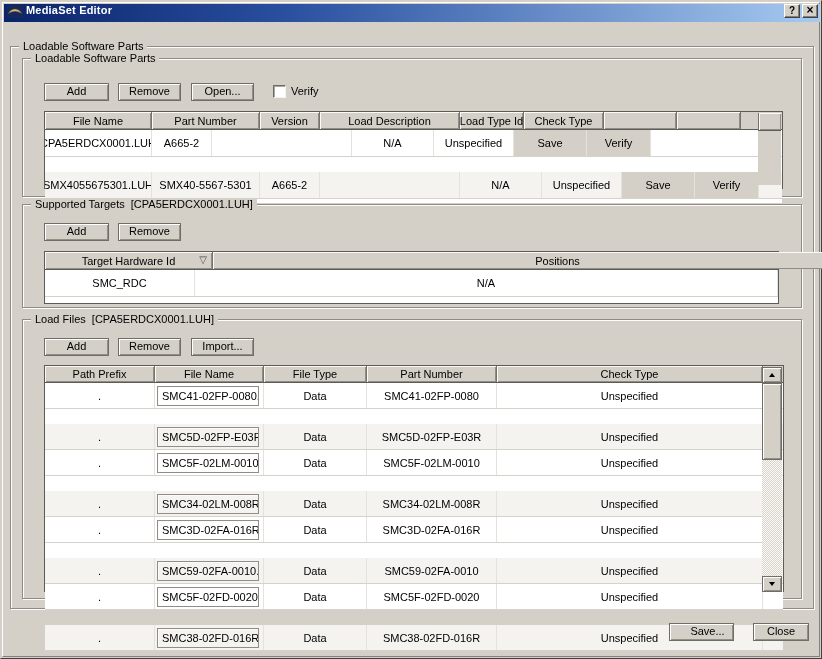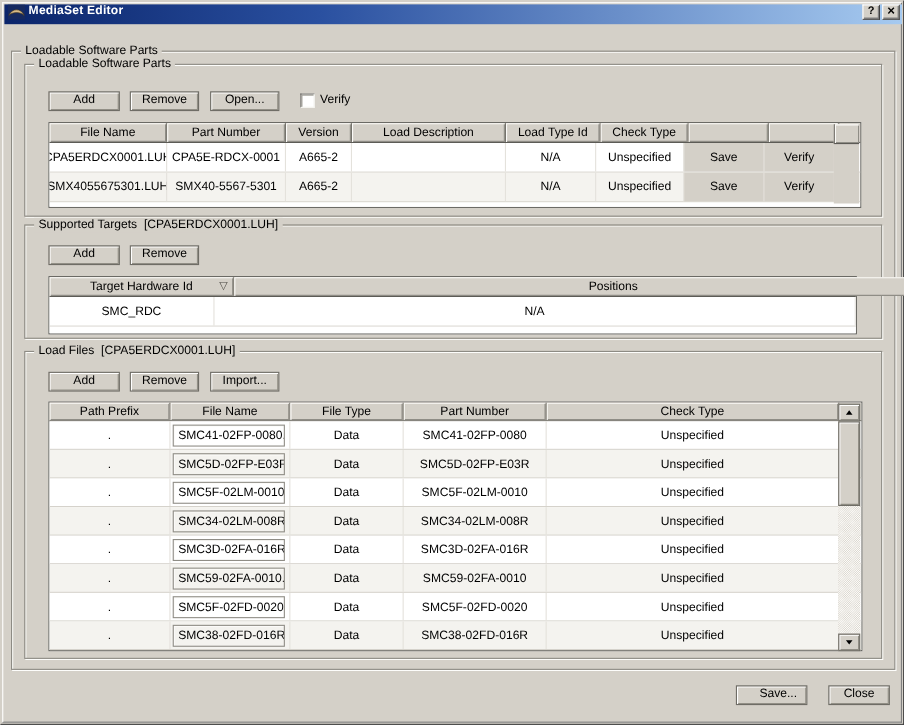--- a/index.html
+++ b/index.html
@@ -52,21 +52,21 @@
   .hrow { display:flex; height:18px; border-bottom:1px solid #5c5b56; background:#d4d0c8; }
   .t3 .hrow { height:17px; }
   .hcell {
     flex:none; position:relative; display:flex; align-items:center; justify-content:center;
     background:#d4d0c8; border-right:1px solid #75736c;
     box-shadow:inset 1px 1px 0 #fbfaf7, inset -1px -1px 0 #8f8d86;
     overflow:hidden; white-space:nowrap;
   }
   .drow { display:flex; height:27px; border-bottom:1px solid #d5d2cb; background:#fff; }
   .t3 .drow { height:26px; }
-  .drow.row-alt { background:#f4f3ef; }
+  .drow.row-alt { background:#f4f3ef;margin-top:15px; }
   .dcell {
     flex:none; display:flex; align-items:center; justify-content:center;
     border-right:1px solid #e4e2dc; overflow:hidden; white-space:nowrap;
   }
   .cell-btn { background:#d4d0c8; }
   .strip { background:#fff; }
   .gutter1 { position:absolute; top:1px; right:1px; width:23px; height:72px; background:#d4d0c8; }
   .corner-cell {
     height:18px; background:#d4d0c8; border-bottom:1px solid #5c5b56; border-left:1px solid #75736c;
     box-shadow:inset 1px 1px 0 #fbfaf7, inset -1px -1px 0 #8f8d86;
@@ -128,28 +128,27 @@
   <div class="btn" style="left:190px; top:82px; width:63px;">Open...</div>
   <div class="checkbox" style="left:272px; top:84px;"></div>
   <span class="checkbox-label" style="left:290px; top:84px;">Verify</span>
 
   <div class="tbl" style="left:43px; top:110px; width:739px; height:78px;">
     <div class="hrow">
       <div class="hcell" style="width:107px">File Name</div>
       <div class="hcell" style="width:108px">Part Number</div>
       <div class="hcell" style="width:60px">Version</div>
       <div class="hcell" style="width:140px">Load Description</div>
-      <div class="hcell" style="width:86px">Load Type Id</div>
+      <div class="hcell" style="width:64px">Load Type Id</div>
       <div class="hcell" style="width:80px">Check Type</div>
       <div class="hcell" style="width:73px"></div>
       <div class="hcell" style="width:64px"></div>
     </div>
     <div class="drow">
       <div class="dcell" style="width:107px">CPA5ERDCX0001.LUH</div>
-      <div class="dcell" style="width:108px">CPA5E-RDCX-0001</div>
       <div class="dcell" style="width:60px">A665-2</div>
       <div class="dcell" style="width:140px"></div>
       <div class="dcell" style="width:82px">N/A</div>
       <div class="dcell" style="width:80px">Unspecified</div>
       <div class="dcell cell-btn" style="width:73px">Save</div>
       <div class="dcell cell-btn" style="width:64px">Verify</div>
     </div>
     <div class="drow row-alt">
       <div class="dcell" style="width:107px">SMX4055675301.LUH</div>
       <div class="dcell" style="width:108px">SMX40-5567-5301</div>

